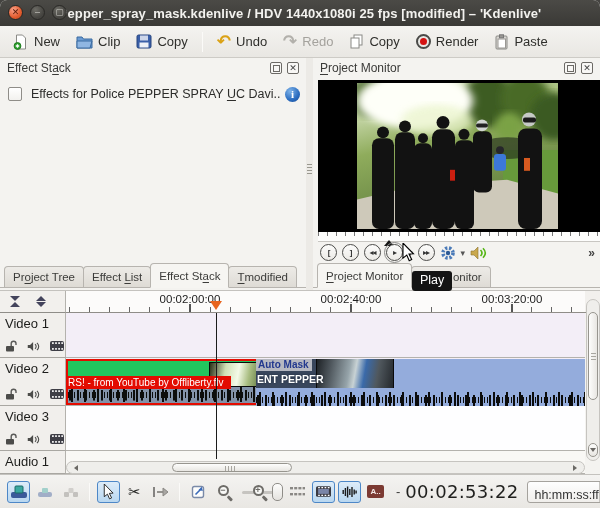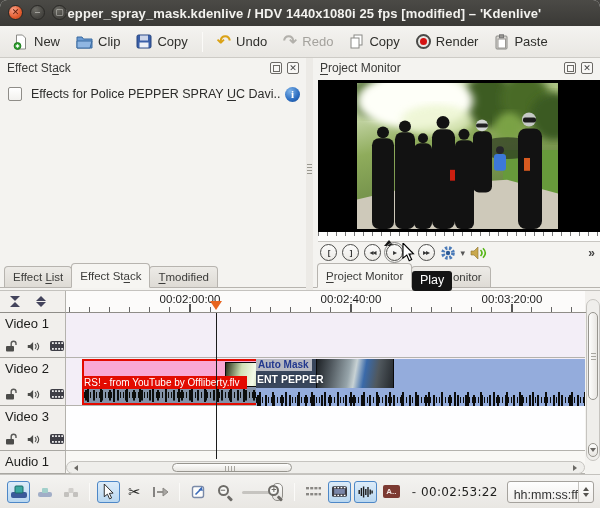--- a/index.html
+++ b/index.html
@@ -83,21 +83,21 @@
   .playtri { position:absolute; left:210px; top:10px; width:0; height:0; z-index:30;
     border:6px solid transparent; border-top:9px solid #e8641e; }
   .playline { position:absolute; left:216px; top:22px; width:1px; height:146px; background:#1c1c1c; z-index:25; }
 
   .thead { position:absolute; left:0; width:66px; background:#f1efec; border-right:1px solid #b4b2ad; border-bottom:1px solid #a9a7a2; }
   .thead .tname { font-size:13px; color:#1c1c1a; padding:3px 0 0 5px; }
   .ticons { position:absolute; left:5px; bottom:5px; display:flex; gap:10px; align-items:center; }
   .lane { position:absolute; left:66px; width:519px; border-bottom:1px solid #b4b2ad; }
 
   
-  .clip1 { position:absolute; left:16px; top:1px; width:219px; height:46px; background:#f9a8d4; border:2px solid #e30b00; }
+  .clip1 { position:absolute; left:0; top:1px; width:219px; height:46px; background:#22c55e; border:2px solid #e30b00; }
   .clip1 .thumb { position:absolute; right:1px; top:1px; width:73px; height:25px; border:1px solid #0a0a0a;
     background:linear-gradient(100deg,#2a3018 0%,#cfe0b4 22%,#f4fae8 40%,#a8bc80 55%,#58703a 75%,#26301a 100%); }
   .redband { position:absolute; left:0; top:15px; height:13px; width:163px; background:#e30b00; z-index:3; overflow:hidden;
     color:#fff; font-size:10px; white-space:nowrap; line-height:13px; }
   .wfbg1 { position:absolute; left:0; right:0; bottom:0; height:16px; background:#8392a9; }
   .wave { position:absolute; inset:0;
     background-image:
       repeating-linear-gradient(90deg,#0c0c0c 0 1px, transparent 1px 3px),
       repeating-linear-gradient(90deg, transparent 0 1px, #0c0c0c 1px 3px, transparent 3px 8px),
       repeating-linear-gradient(90deg, transparent 0 3px, #0c0c0c 3px 5px, transparent 5px 13px);
@@ -136,21 +136,21 @@
   .mag { position:relative; width:16px; height:16px; }
   .mag .lens { position:absolute; left:1px; top:1px; width:11px; height:11px; border:2px solid #6e6c68; border-radius:50%;
     display:flex; align-items:center; justify-content:center; font-size:9px; font-weight:bold; color:#6e6c68; line-height:1; background:#f8f8f6; }
   .mag .hdl { position:absolute; right:0px; bottom:0px; width:6px; height:2.5px; background:#6e6c68; transform:rotate(45deg); border-radius:1px; }
   .slider { position:relative; width:92px; height:18px; margin:0 3px; }
   .slider .trk1 { position:absolute; left:0; top:8px; width:34px; height:3px; background:#c6c4c0; border-radius:2px; }
   .slider .trk2 { position:absolute; left:36px; right:0; top:7.5px; height:4px; background:#e8632a; border-radius:2px; }
   .slider .knob { position:absolute; left:30px; top:0; width:11px; height:18px; background:linear-gradient(#fdfdfc,#e4e2de); border:1px solid #8f8d88; border-radius:5px; }
   .marker { width:17px; height:13px; background:#7c3a32; border-radius:2px; color:#f4e8e6; font-size:8px; font-weight:bold; text-align:center; line-height:13px; }
   .dash { color:#3a3a38; font-size:13px; margin:0 2px 0 6px; }
-  .timecode { font-family:"DejaVu Sans",sans-serif; font-size:12px; color:#1f1f1d; letter-spacing:.3px; margin-right:6px; }
+  .timecode { font-family:"DejaVu Sans",sans-serif; font-size:18px; color:#1f1f1d; letter-spacing:.3px; margin-right:6px; }
   .combo { height:22px; width:88px; display:flex; align-items:flex-end; border:1px solid #a5a29d; border-radius:3px;
     background:linear-gradient(#fefefe,#f0eeeb); margin-right:6px; }
   .combo .ctext { flex:1; font-size:12.5px; color:#333; padding-left:6px; white-space:nowrap; }
   .combo .spin { width:15px; height:100%; border-left:1px solid #c6c4c0; display:flex; flex-direction:column; align-items:center; justify-content:center; gap:2px; }
   .spin .up { width:0;height:0;border:3px solid transparent;border-bottom:4px solid #55534f; }
   .spin .dn { width:0;height:0;border:3px solid transparent;border-top:4px solid #55534f; }
   u { text-underline-offset:2px; }
   .nw { white-space:nowrap; }
 </style>
 </head>
@@ -231,20 +231,23 @@
         <span class="sp"></span>
         <span class="pbtn float"></span>
         <span class="pbtn">✕</span>
       </div>
       <div class="effrow">
         <span class="cbx"></span>
         <span class="efflabel nw"><span>Effects for Police PEPPER SPRAY </span><u>U</u><span>C Davi...</span></span>
         <span class="info">i</span>
       </div>
       <div class="tabbar">
+        <div class="tab">
+            <span class="nw"><span>Pr</span><u>o</u><span>ject Tree</span></span>
+          </div>
         <div class="tab">
             <span class="nw"><span>Effect </span><u>L</u><span>ist</span></span>
           </div>
         <div class="tab active">
             <span class="nw"><span>Effect St</span><u>a</u><span>ck</span></span>
           </div>
         <div class="tab">
             <span class="nw"><span></span><u>T</u><span>modified</span></span>
           </div>
       </div>

